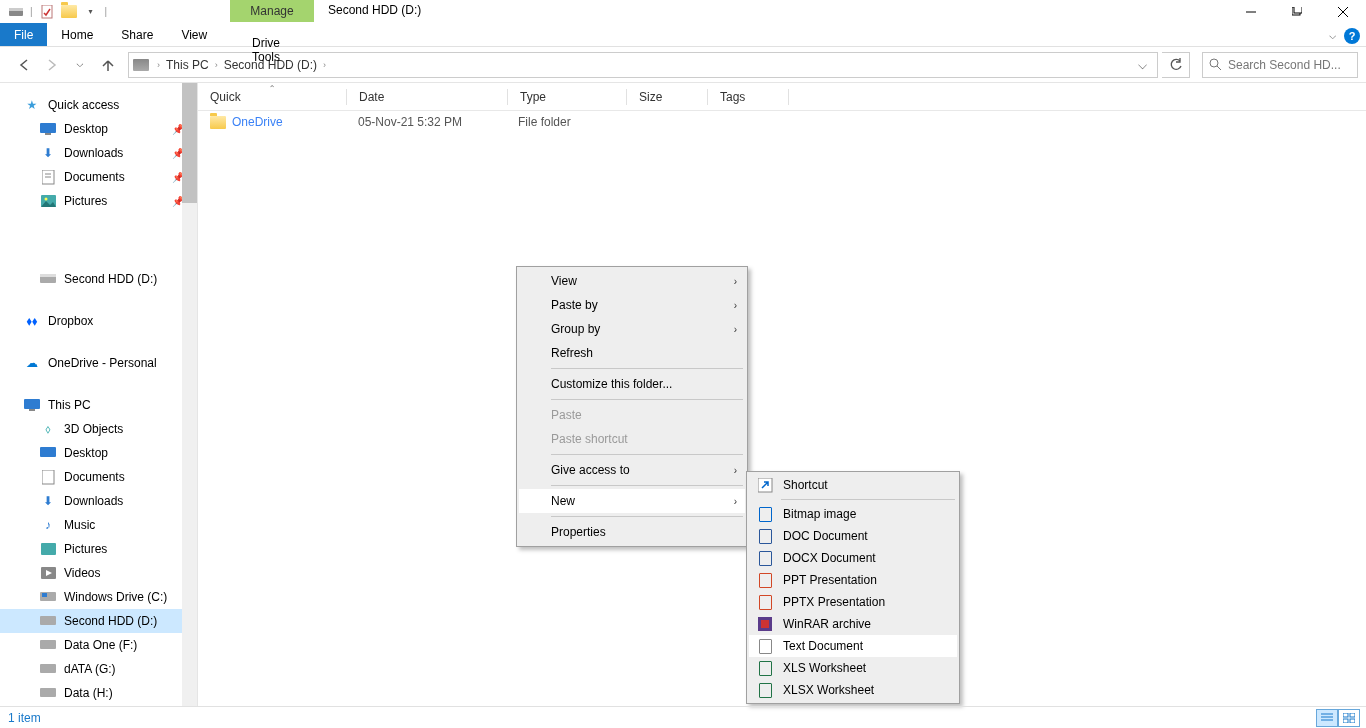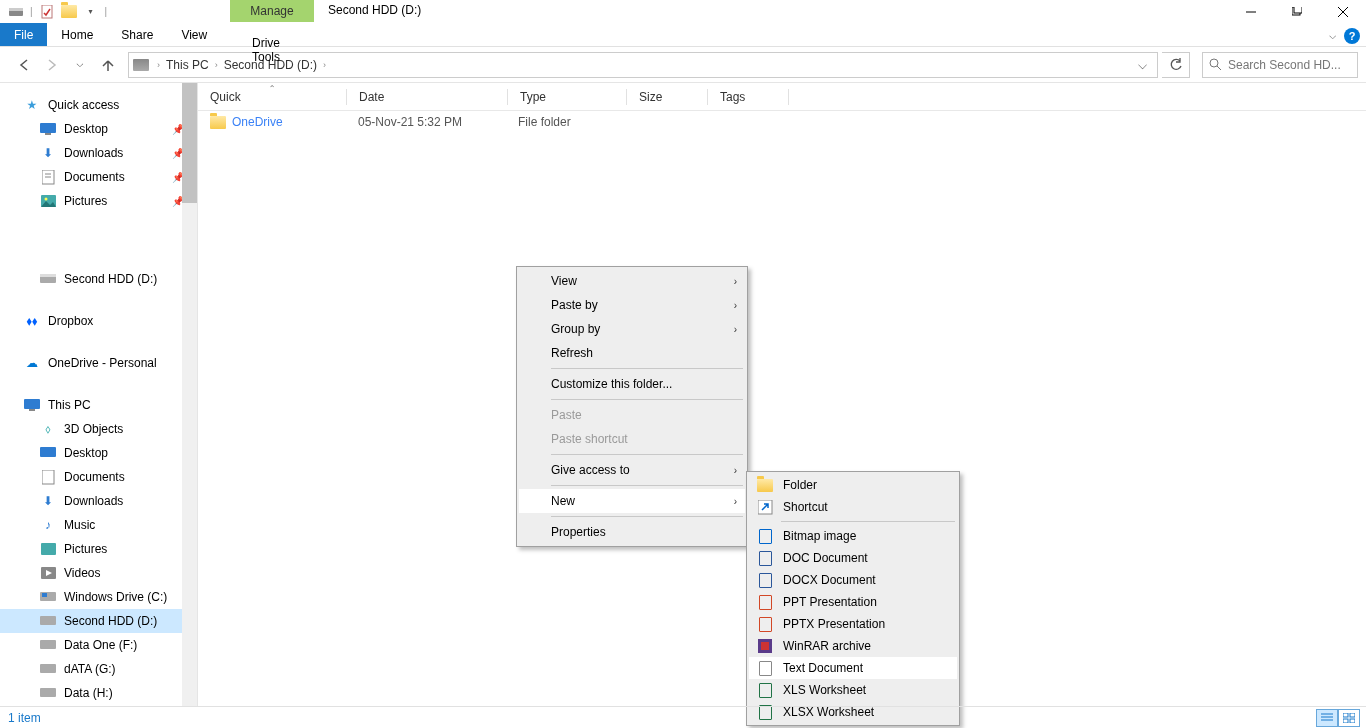--- a/index.html
+++ b/index.html
@@ -405,26 +405,20 @@
           <span>New</span>
           <span class="ctx-arrow">›</span>
         </div>
       <div class="ctx-sep"></div>
       <div class="ctx-item">Properties</div>
     </div>
 
     <div class="ctx ctx2">
       <div class="ctx-item">
           <span class="sub-ico">
-            <span class="folder-ico"></span>
-          </span>
-          <span>Folder</span>
-        </div>
-      <div class="ctx-item">
-          <span class="sub-ico">
             <svg width="15" height="15">
               <rect width="14" height="14" fill="#fff" stroke="#888"></rect>
               <path d="M4 10 L10 4 M6 4 L10 4 L10 8" stroke="#06c" fill="none" stroke-width="1.5"></path>
             </svg>
           </span>
           <span>Shortcut</span>
         </div>
       <div class="ctx-sep"></div>
       <div class="ctx-item">
           <span class="sub-ico">

